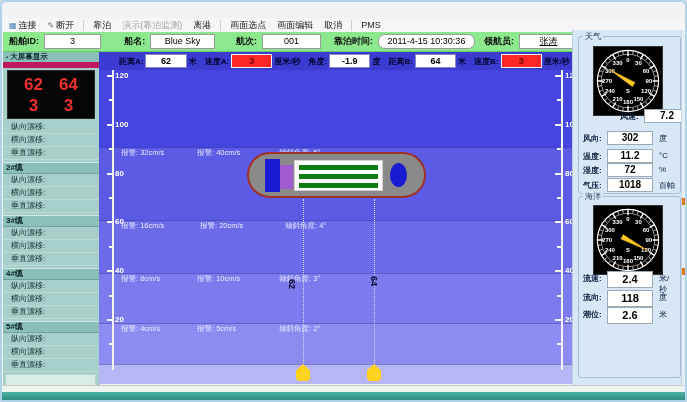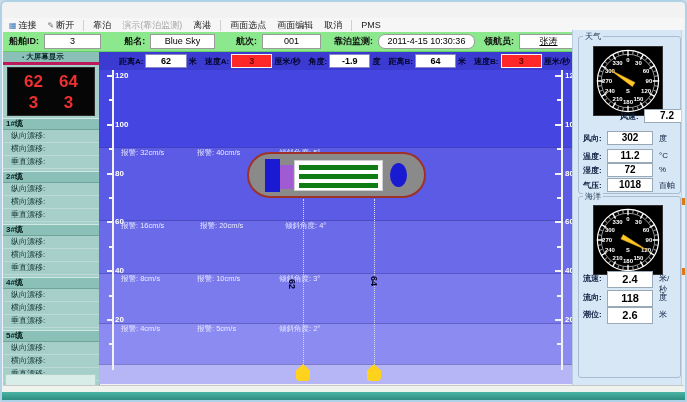--- a/index.html
+++ b/index.html
@@ -21,22 +21,22 @@
   .greenbar{position:absolute;left:1px;top:30px;width:569px;height:19px;background:#8ce88c;
             border-bottom:1px solid #66cc66;display:flex;align-items:center;padding-left:6px;gap:5px;}
   .gl{font-size:9px;font-weight:bold;color:#111;white-space:nowrap;}
   .gv{height:13px;background:#fff;border:1px solid #9a9a9a;font-size:9px;line-height:13px;
       text-align:center;color:#000;}
   .w1{width:58px;margin-right:18px;} .w2{width:66px;margin-right:16px;} .w3{width:60px;margin-right:8px;}
   .w4{width:100px;margin-right:4px;border-radius:7px;} .w5{width:60px;text-decoration:underline;}
   
   .sidebar{position:absolute;left:1px;top:50px;width:96px;height:342px;background:#a7cfc9;
            border-right:1px solid #84aea8;overflow:hidden;}
-  .sb-header{height:10px;line-height:10px;background:#8bc0b8;border-bottom:3px solid #be185d;
-             font-size:7.5px;font-weight:bold;color:#0a2a28;padding-left:19px;display:flex;align-items:center;gap:2px;}
+  .sb-header{height:10px;line-height:10px;background:#8bc0b8;border-bottom:6px solid #be185d;
+             font-size:7.5px;font-weight:bold;color:#0a2a28;padding-left:3px;display:flex;align-items:center;gap:2px;}
   .sb-marker{font-size:6px;color:#12413c;}
   .display-panel{margin:2px 4px 2px 4px;height:47px;background:#060606;border:1px solid #2a2a2a;
                  display:flex;flex-direction:column;justify-content:center;}
   .dp-row{display:flex;justify-content:space-around;padding:0 8px;color:#ee3030;
           font-size:17px;font-weight:bold;line-height:21px;}
   .cable-group{margin-bottom:2px;}
   .cable-header{height:10px;line-height:10px;background:#8bc0b8;border-top:1px solid #cfe8e4;
                 border-bottom:1px solid #6fa39b;font-size:8px;font-weight:bold;color:#082220;padding-left:3px;}
   .cable-item{height:12px;line-height:12px;font-size:8px;color:#123432;padding-left:8px;
               border-bottom:1px solid rgba(255,255,255,0.25);}
@@ -134,21 +134,21 @@
     <button class="tb">PMS</button>
   </div>
 
   <div class="greenbar">
     <span class="gl">船舶ID:</span>
     <span class="gv w1">3</span>
     <span class="gl">船名:</span>
     <span class="gv w2">Blue Sky</span>
     <span class="gl">航次:</span>
     <span class="gv w3">001</span>
-    <span class="gl">靠泊监测:</span>
+    <span class="gl">靠泊时间:</span>
     <span class="gv w4">2011-4-15 10:30:36</span>
     <span class="gl">领航员:</span>
     <span class="gv w5">张涛</span>
   </div>
 
   <div class="sidebar">
     <div class="sb-header">
       <span class="sb-marker">▪</span>
       <span>大屏幕显示</span>
     </div>
@@ -158,21 +158,20 @@
         <span>64</span>
       </div>
       <div class="dp-row">
         <span>3</span>
         <span>3</span>
       </div>
     </div>
     <div>
 
         <div class="cable-group">
-          <div class="cable-header">1#缆</div>
           <div class="cable-item">纵向漂移:</div>
           <div class="cable-item">横向漂移:</div>
           <div class="cable-item">垂直漂移:</div>
         </div>
 
         <div class="cable-group">
           <div class="cable-header">2#缆</div>
           <div class="cable-item">纵向漂移:</div>
           <div class="cable-item">横向漂移:</div>
           <div class="cable-item">垂直漂移:</div>

